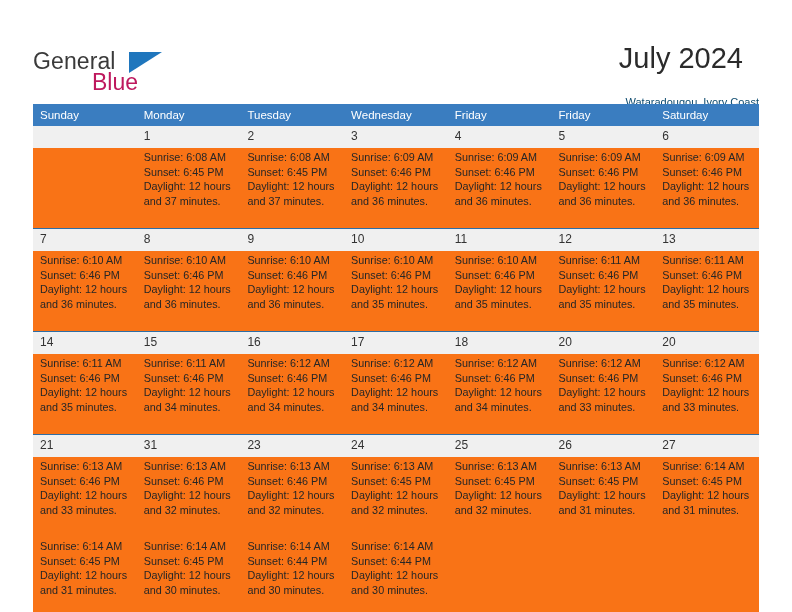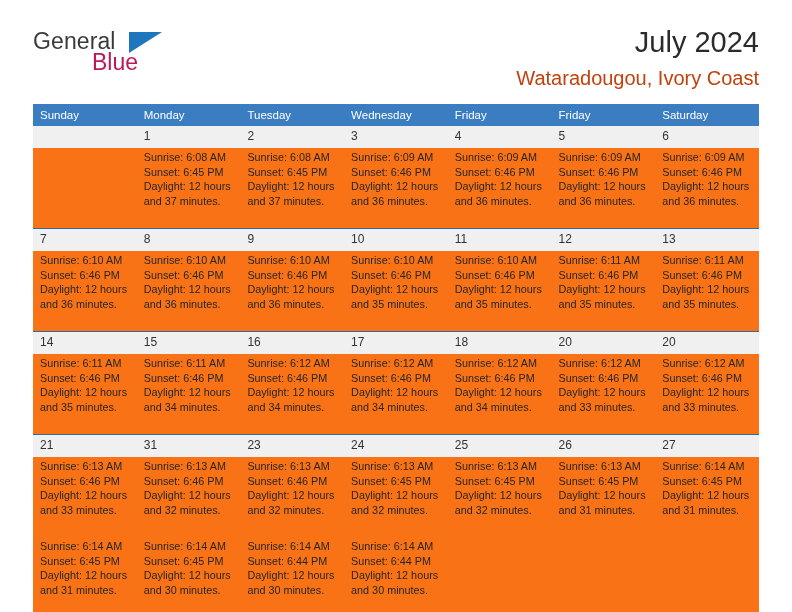--- a/index.html
+++ b/index.html
@@ -25,21 +25,21 @@
   .header {
     position: absolute;
     left: 33px;
     top: 24px;
     right: 33px;
     height: 72px;
   }
   .logo {
     position: absolute;
     left: 0;
-    top: 4px;
+    top: 24px;
     width: 230px;
     height: 58px;
   }
   .logo-general {
     position: absolute;
     left: 0;
     top: 0;
     font-size: 23px;
     color: #3a3a3a;
     letter-spacing: .1px;
@@ -66,26 +66,26 @@
     position: absolute;
     right: 0;
     top: 0;
     text-align: right;
   }
   .cal-title {
     font-size: 29px;
     color: #2b2b2b;
     line-height: 36px;
     font-weight: normal;
-    margin: 0;
+    margin: 16px;
     white-space: nowrap;
   }
   .cal-subtitle {
-    font-size: 20px;
-    color: #c2410c;
+    font-size: 11px;
+    color: #0c4a6e;
     line-height: 20px;
     margin: 8px 0 8px 0;
     white-space: nowrap;
   }
 
   
   .calendar {
     position: absolute;
     left: 33px;
     top: 104px;

